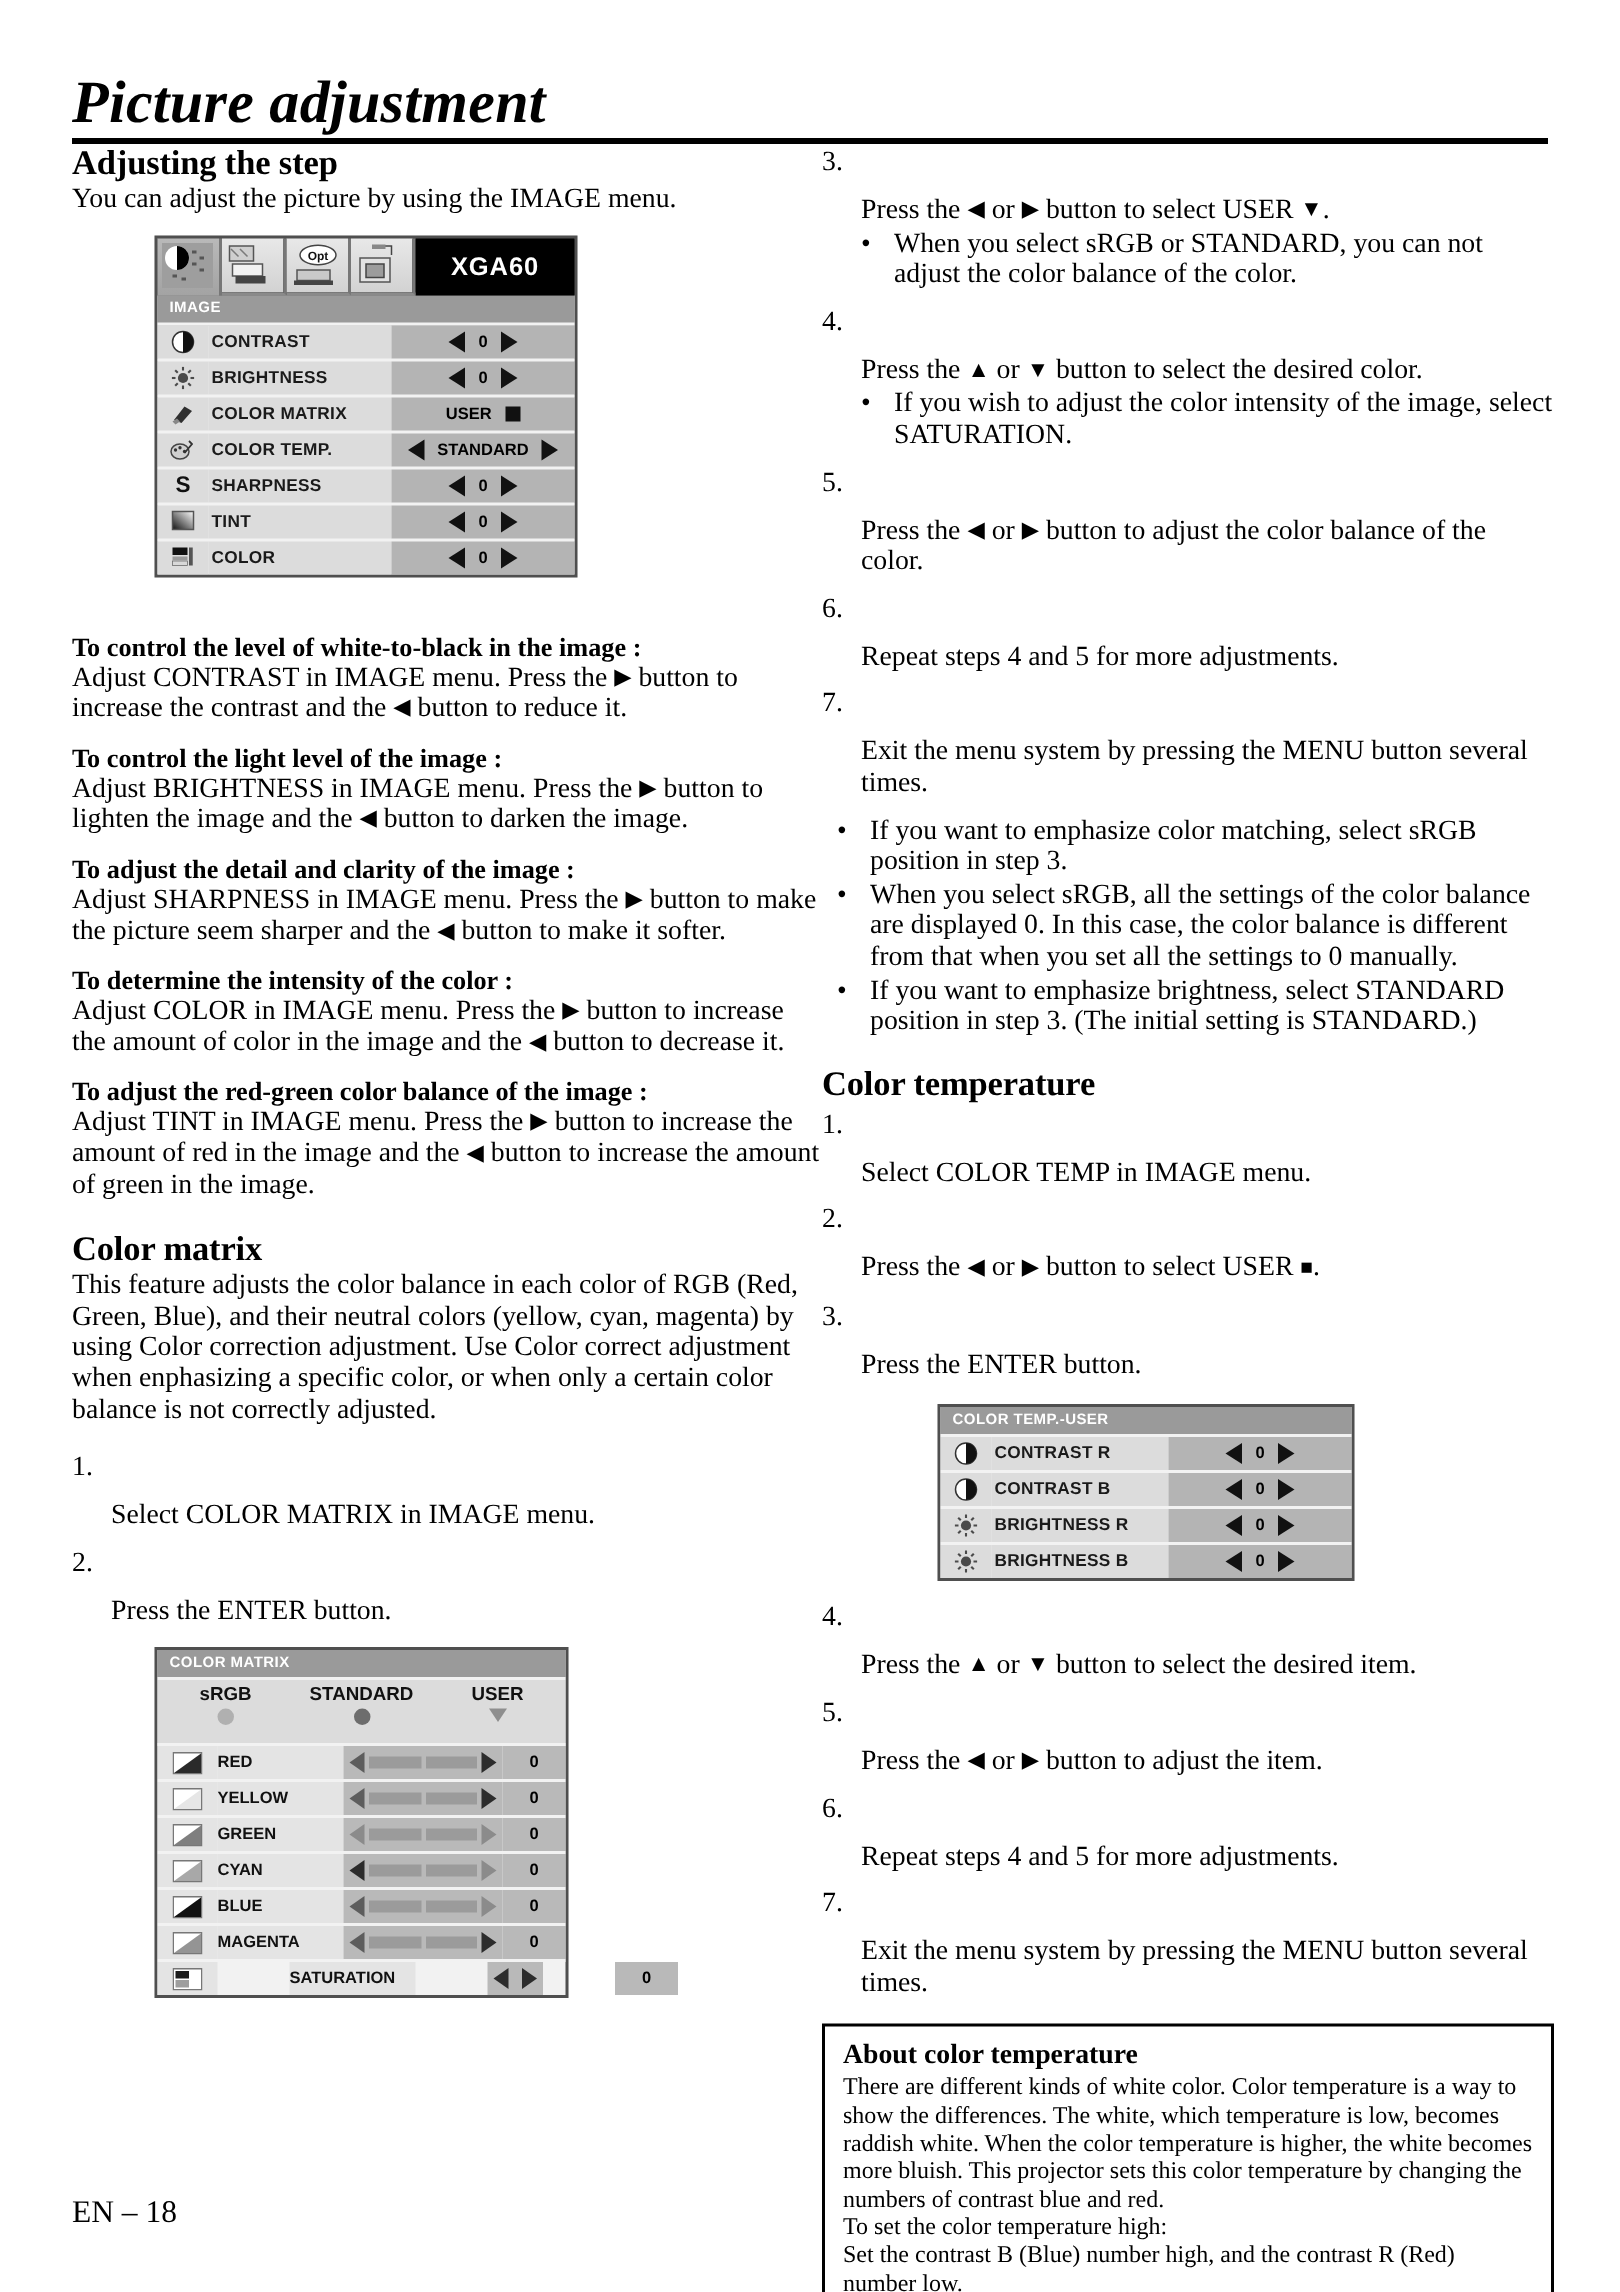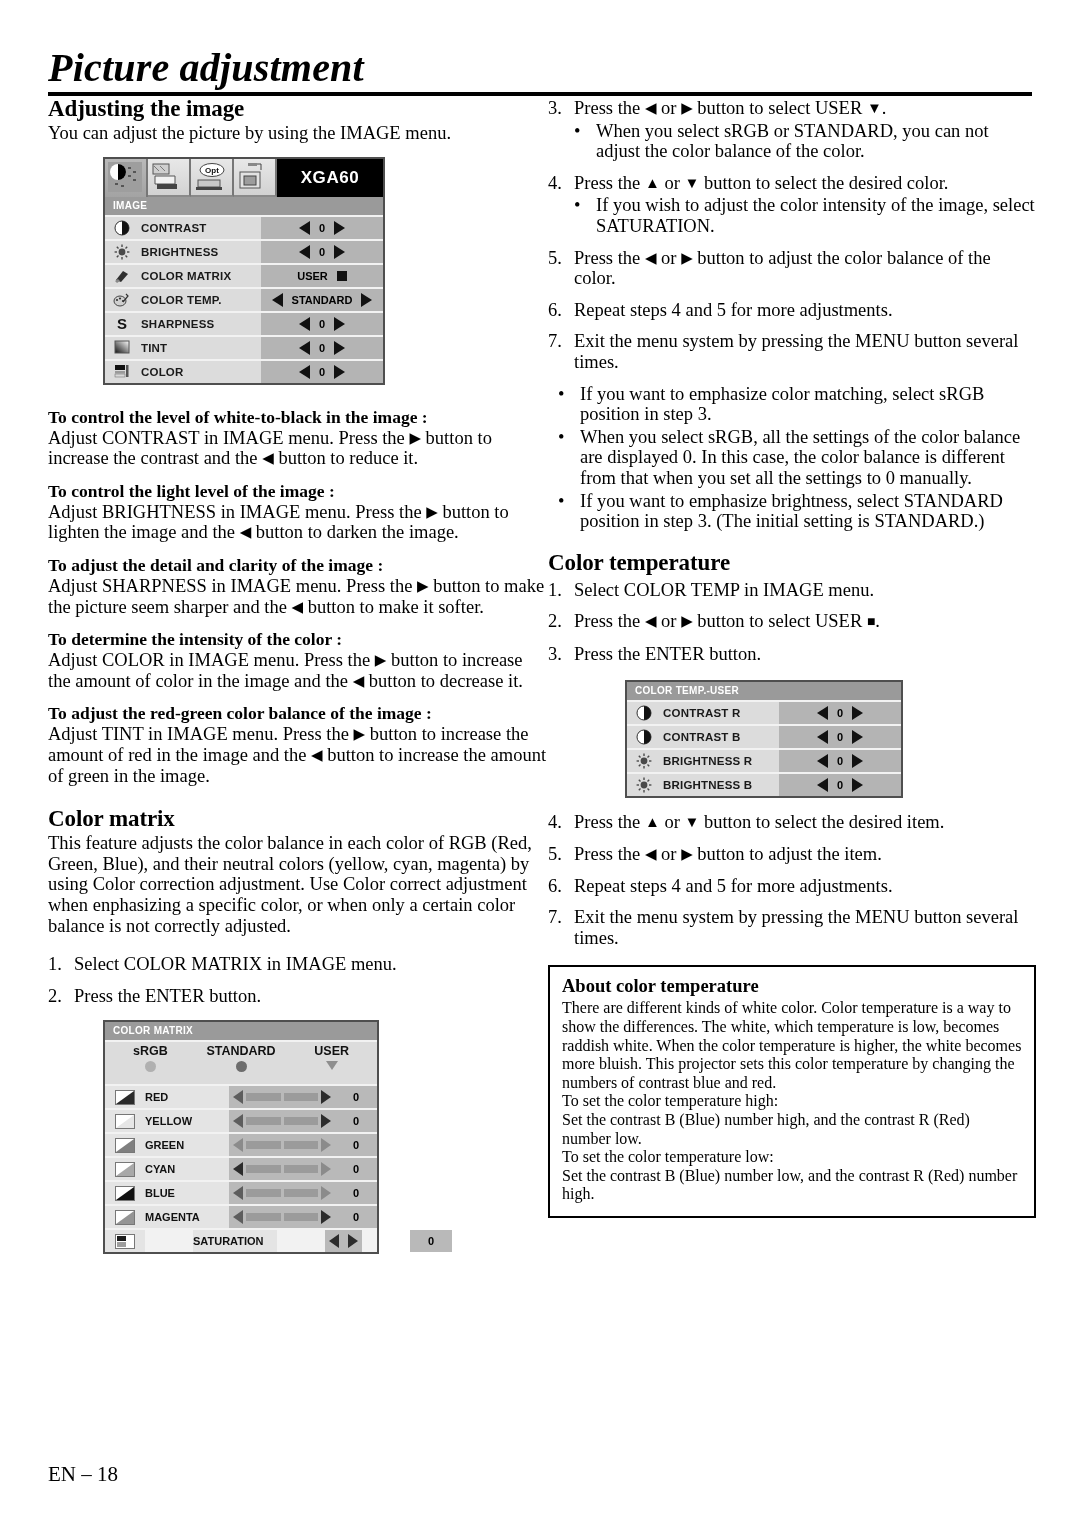--- a/index.html
+++ b/index.html
@@ -83,21 +83,21 @@
   .numitem {
     display: flex;
     font-size: 18.5px;
     line-height: 20.6px;
     margin-top: 11px;
   }
   .numitem .num {
     width: 26px;
     flex: 0 0 26px;
   }
-  .numitem .txt { flex: 1; }
+  .numitem .txt { flex: 1; margin-top: 32px; }
 
   .bullitem {
     display: flex;
     font-size: 18.5px;
     line-height: 20.6px;
     margin-top: 2px;
     padding-left: 10px;
   }
   .bullitem .bul {
     width: 22px;
@@ -311,21 +311,21 @@
 </head>
 <body>
 
 <div class="page">
 
   <div class="page-title">Picture adjustment</div>
   <div class="title-rule"></div>
 
   <div class="col-left">
 
-    <h2 class="sec">Adjusting the image</h2>
+    <h2 class="sec">Adjusting the step</h2>
     <p class="body">You can adjust the picture by using the IMAGE menu.</p>
 
     <div class="osd" style="width:282px; margin:13px 0 0 55px;">
       <div class="osd-tabbar">
         <div class="osd-tab active">
           <svg width="38" height="34" viewBox="0 0 38 34" style="position:absolute;left:1px;top:1px;">
             <rect x="2" y="2" width="34" height="30" fill="#9e9e9e"></rect>
             <circle cx="12" cy="12" r="8" fill="#fff"></circle>
             <path d="M12 4 A8 8 0 0 1 12 20 Z" fill="#000"></path>
             <g fill="#555">
@@ -481,21 +481,21 @@
         </div>
         <div class="osd-label">COLOR</div>
         <div class="osd-val center">
           <span class="tri-l"></span>
           <span>0</span>
           <span class="tri-r"></span>
         </div>
       </div>
     </div>
 
-    <div class="subblock" style="margin-top:22px;">
+    <div class="subblock" style="margin-top:36px;">
       <div class="subhead">To control the level of white-to-black in the image :</div>
       <p class="body"><span>Adjust CONTRAST in IMAGE menu.  Press the </span><span class="arr">▶</span><span> button to increase the contrast and the </span><span class="arr">◀</span><span> button to reduce it.</span></p>
     </div>
 
     <div class="subblock">
       <div class="subhead">To control the light level of the image :</div>
       <p class="body"><span>Adjust BRIGHTNESS in IMAGE menu.  Press the </span><span class="arr">▶</span><span> button to lighten the image and the </span><span class="arr">◀</span><span> button to darken the image.</span></p>
     </div>
 
     <div class="subblock">

